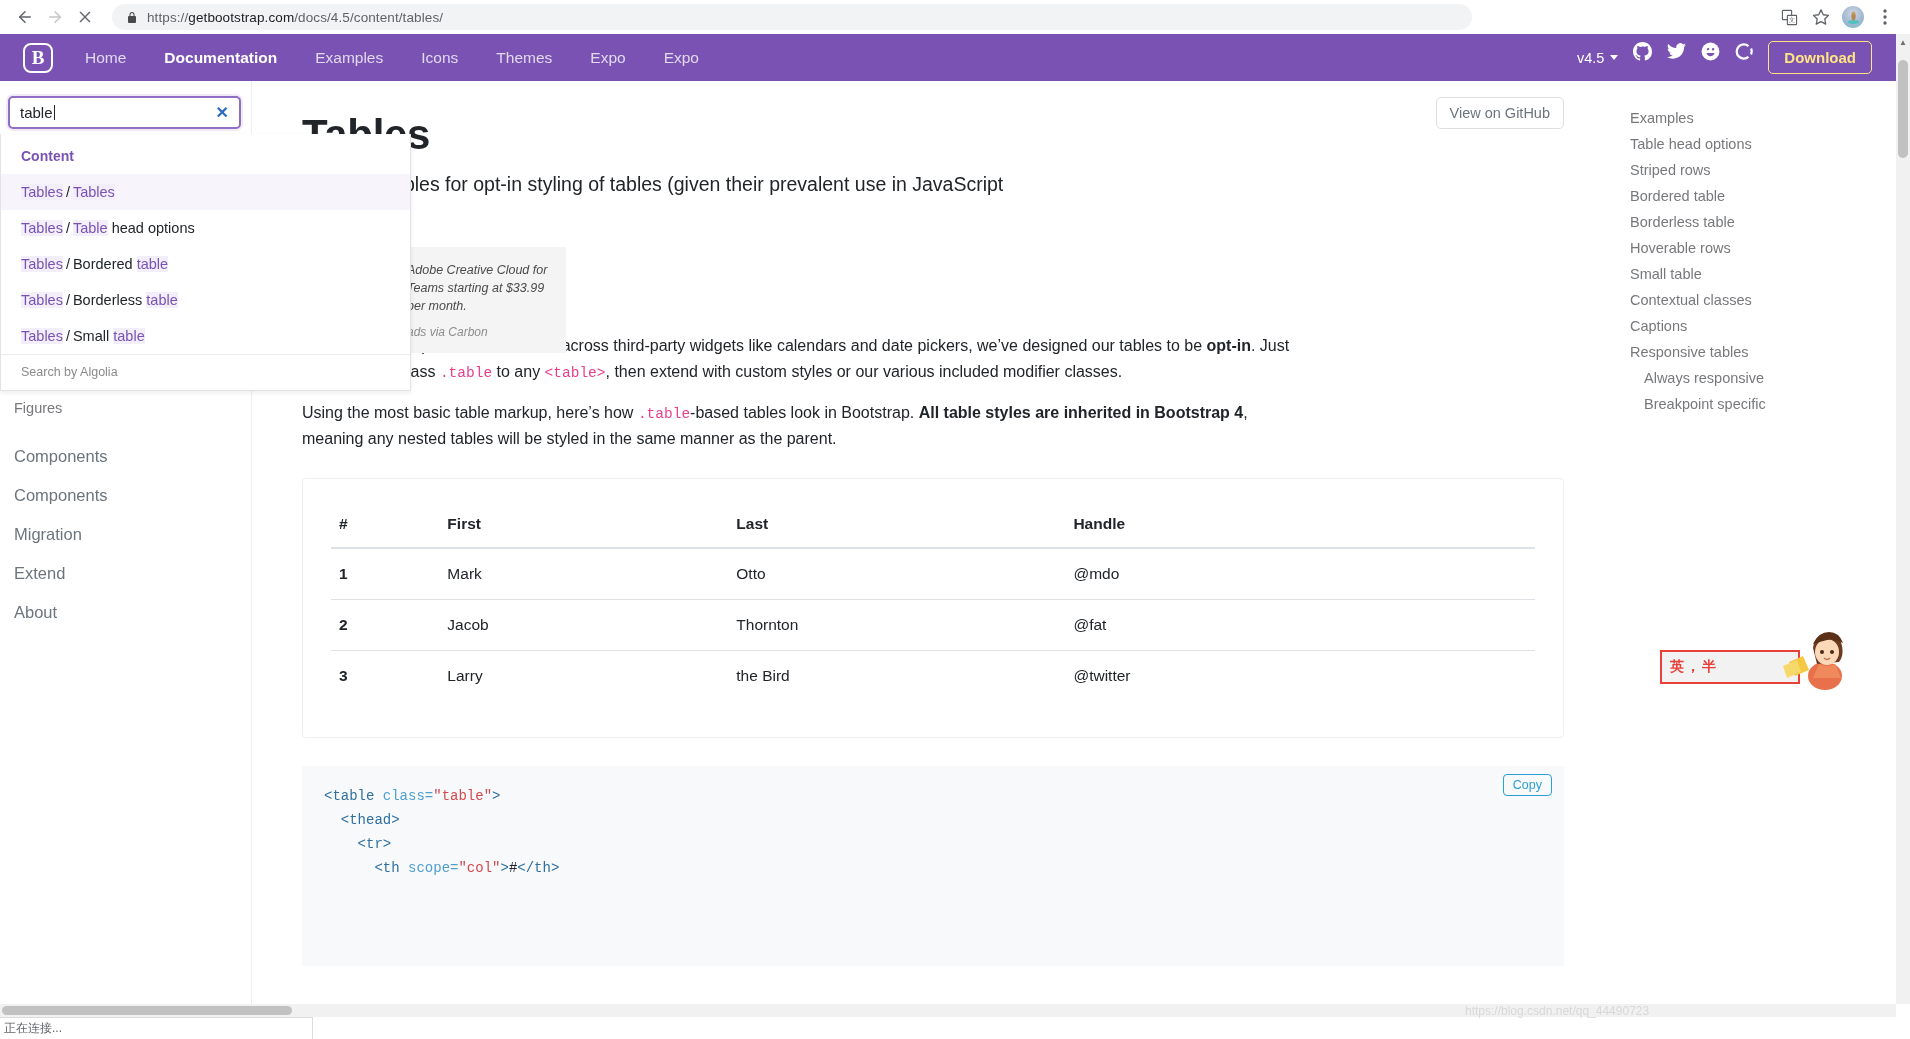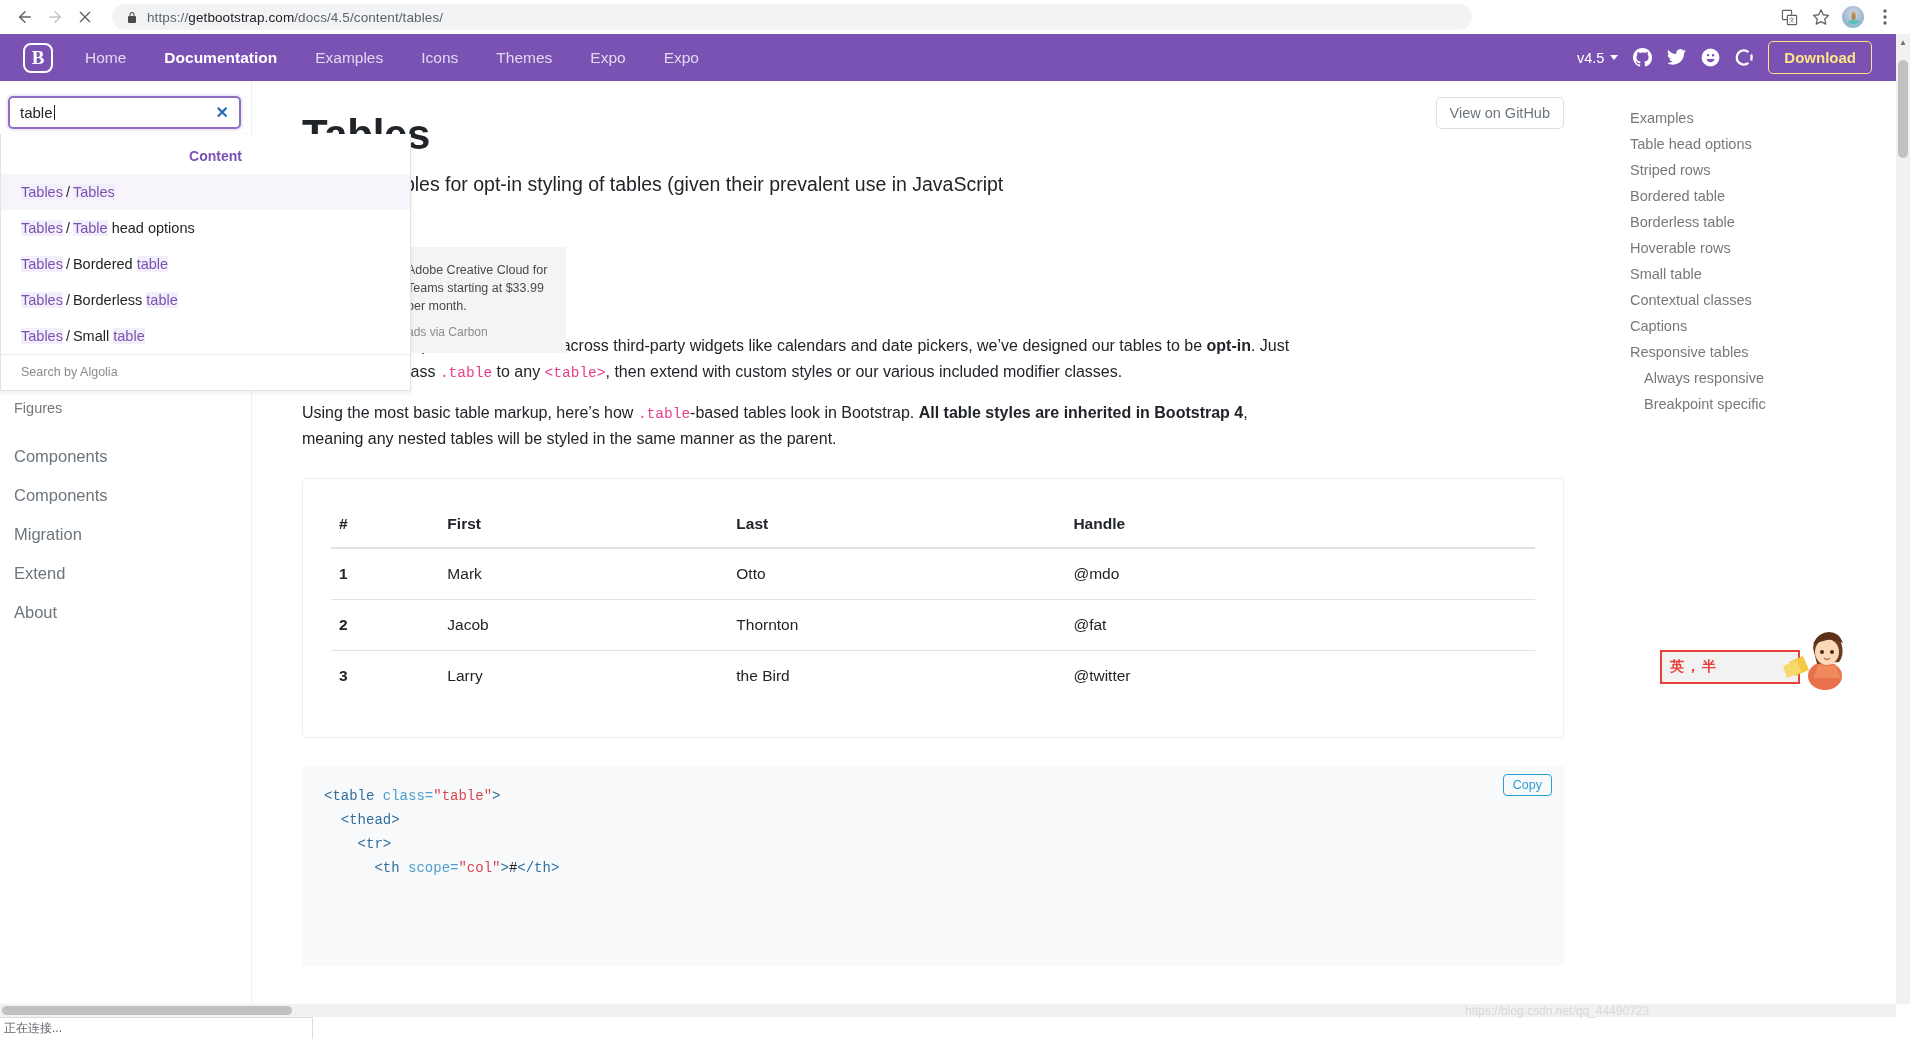--- a/index.html
+++ b/index.html
@@ -45,21 +45,21 @@
   }
   .bs-logo {
     width: 30px; height: 30px; border: 2px solid #fff; border-radius: 8px;
     display:flex; align-items:center; justify-content:center;
     color:#fff; font-size:19px; font-weight:600; margin-right: 16px; margin-left: 7px;
     font-family: "Liberation Serif", serif;
   }
   .bs-nav-links { display:flex; align-items:center; gap: 22px; }
   .bs-nav-link { color: rgba(255,255,255,.78); font-size: 15.5px; text-decoration: none; cursor:pointer;margin-left:16px; }
   .bs-nav-link.active { color: #fff; font-weight: bold; }
-  .bs-nav-right { margin-left:auto; display:flex; align-items:center; gap: 14px; padding-right: 8px; }
+  .bs-nav-right { margin-left:auto; display:flex; gap: 14px; padding-right: 8px; }
   .version-sel { color:#fff; font-size:14.5px; display:flex; align-items:center; gap:6px; cursor:pointer; }
   .caret-dn { width:0;height:0;border-left:4px solid transparent;border-right:4px solid transparent;border-top:5px solid #fff; }
   .social-icon { width:20px;height:20px;display:flex;align-items:center;justify-content:center;color:#fff;cursor:pointer; }
   .dl-btn {
     border: 1px solid #ffe484; color:#ffe484; background:transparent;
     padding: 7px 15px; border-radius: 5px; font-size: 15px; font-weight: bold; cursor:pointer;
     font-family: "Liberation Sans", sans-serif;
   }
 
   
@@ -81,21 +81,21 @@
   }
   .search-val { font-size:15px; color:#212529; flex:1; }
   .caret-bar { display:inline-block; width:1px; height:15px; background:#212529; vertical-align:-2px; margin-left:1px; }
   .clear-x { color:#2a6ebb; font-size:16px; font-weight:bold; cursor:pointer; }
 
   .algolia-dd {
     position:absolute; top: 38px; left: -8px; width: 411px;
     background:#fff; border:1px solid #e3e3e3; border-top:none;
     box-shadow: 0 2px 5px rgba(0,0,0,.07);
   }
-  .dd-cat { font-size:14px; color:#7952b3; font-weight:bold; padding: 14px 0 10px 20px; text-align: center; }
+  .dd-cat { font-size:14px; color:#7952b3; font-weight:bold; padding: 14px 0 10px 20px; }
   .dd-item { font-size:14.5px; color:#212529; padding: 10px 0 10px 20px; cursor:pointer; }
   .dd-item.sel { background:#f7f4fb; }
   .hl { color:#7952b3; background:#f3effa; }
   .sep { color:#212529; padding: 0 3px; }
   .dd-footer { border-top:1px solid #ececec; padding: 10px 0 11px 20px; font-size:12.5px; color:#8a8a8a; }
 
   
   .main { position:absolute; top:81px; left:252px; width:1362px; height:923px; background:#fff; padding: 22px 50px 0 50px; overflow:hidden; }
   .page-title { font-size: 42px; font-weight: bold; color:#212529; margin: 8px 0 10px 0; letter-spacing:-.3px; }
   .lead { font-size: 19.5px; color:#212529; line-height: 1.55; max-width: 1010px; margin:0; }
@@ -103,21 +103,21 @@
     position:absolute; top:16px; right:50px; border:1px solid #dde0e3; background:#fff;
     padding: 7px 13px; border-radius:5px; font-size:14.5px; color:#6c757d; cursor:pointer;
     font-family:"Liberation Sans", sans-serif;
   }
   .carbon-ad {
     position:absolute; top: 247px; left: 294px; width: 272px; height: 106px;
     background:#f4f4f4; display:flex; overflow:hidden;
   }
   .carbon-img { width: 105px; height: 100%; background:#fff; display:flex; align-items:flex-end; }
   .carbon-img-inner { width:105px; height:38px; background:#000; }
-  .carbon-text { flex:1; padding: 14px 10px 0 8px; }
+  .carbon-text { flex:1; padding: 14px 10px 0 8px; font-style: italic; }
   .carbon-line { font-size:12.5px; color:#4a4a4a; line-height:1.45; }
   .carbon-credit { font-size:12px; color:#8d8d8d; margin-top:10px; }
 
   h2.sec { font-size: 31px; font-weight: bold; color:#212529; margin: 52px 0 16px 0; }
   p.body { font-size:16px; color:#212529; line-height:1.62; margin: 0 0 14px 0; max-width: 990px; }
   code.inline { font-family:"Liberation Mono", monospace; font-size:14.5px; color:#e83e8c; }
   b { font-weight: bold; }
 
   .tbl-box { margin-top: 26px; border:1px solid #eceef0; border-radius:4px; padding: 22px 28px 36px 28px; }
   table.demo { width:100%; border-collapse: collapse; }

